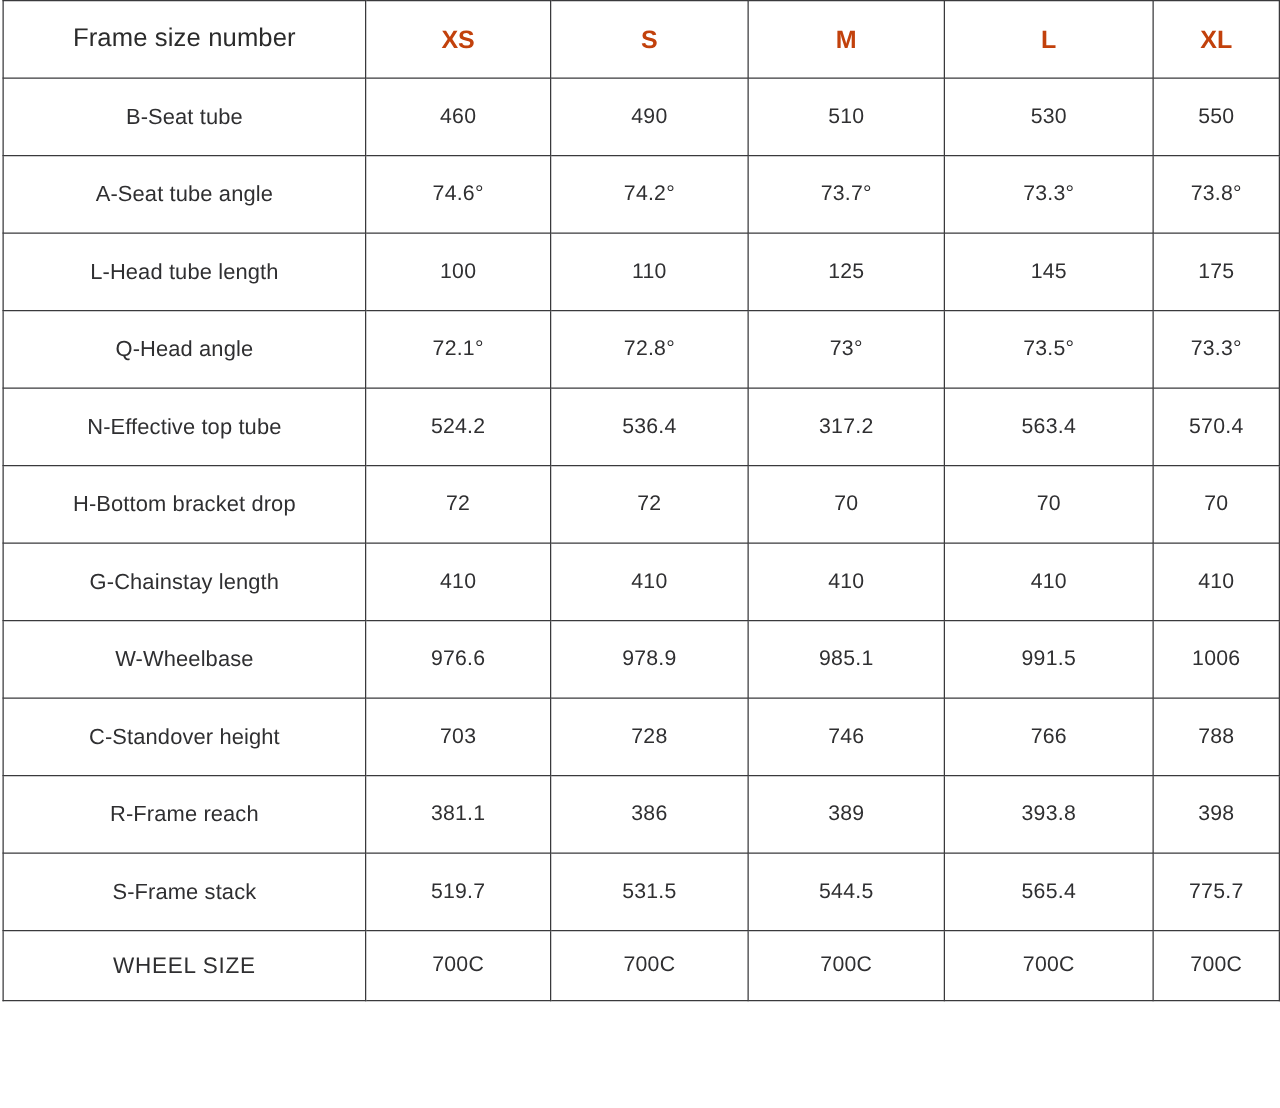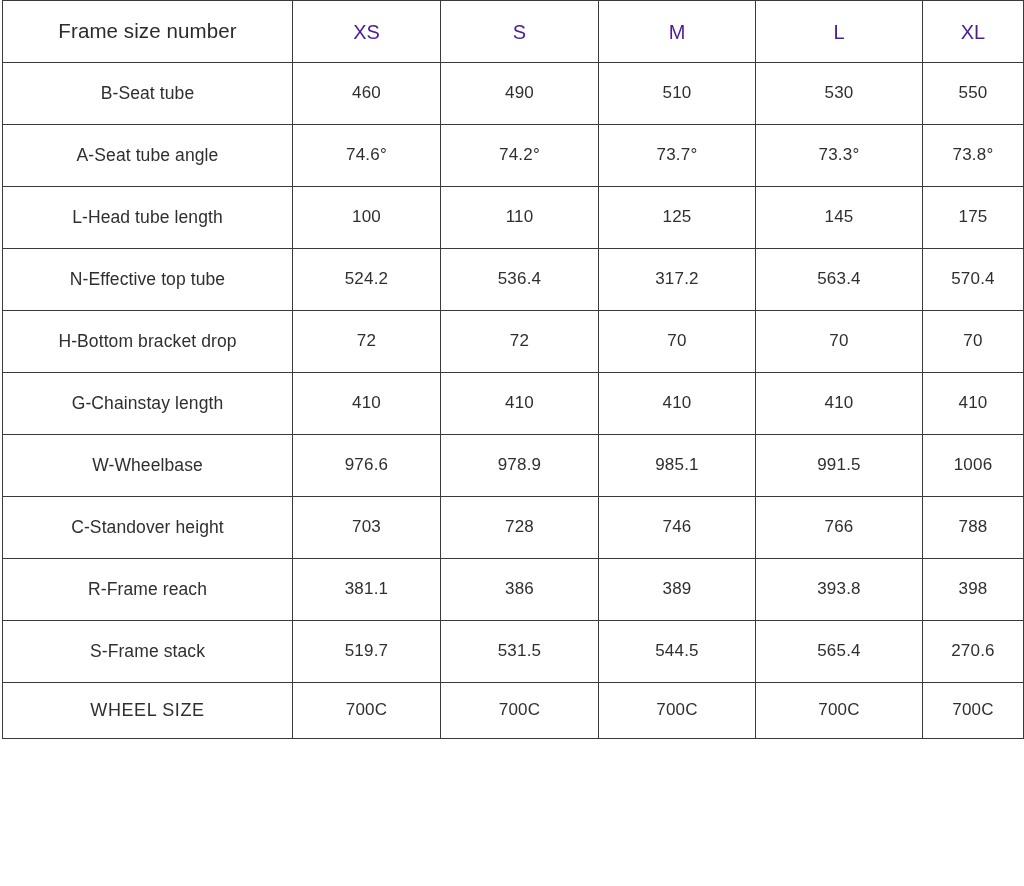--- a/index.html
+++ b/index.html
@@ -51,22 +51,22 @@
   }
 
   
   tr.header-row th.row-label-head {
     font-size: 20.5px;
     color: #2b2b2b;
     letter-spacing: 0.1px;
   }
   tr.header-row th.size-head {
     font-size: 20px;
-    font-weight: normal;
-    color: #4c1d95;
+    font-weight: bold;
+    color: #c2410c;
   }
 
   
   td.row-label {
     font-size: 17.5px;
     color: #2f2f31;
     letter-spacing: 0.1px;
   }
 
   
@@ -122,20 +122,28 @@
         </tr>
         <tr>
           <td class="row-label">L-Head tube length</td>
           <td class="value-cell">100</td>
           <td class="value-cell">110</td>
           <td class="value-cell">125</td>
           <td class="value-cell">145</td>
           <td class="value-cell">175</td>
         </tr>
         <tr>
+          <td class="row-label">Q-Head angle</td>
+          <td class="value-cell">72.1°</td>
+          <td class="value-cell">72.8°</td>
+          <td class="value-cell">73°</td>
+          <td class="value-cell">73.5°</td>
+          <td class="value-cell">73.3°</td>
+        </tr>
+        <tr>
           <td class="row-label">N-Effective top tube</td>
           <td class="value-cell">524.2</td>
           <td class="value-cell">536.4</td>
           <td class="value-cell">317.2</td>
           <td class="value-cell">563.4</td>
           <td class="value-cell">570.4</td>
         </tr>
         <tr>
           <td class="row-label">H-Bottom bracket drop</td>
           <td class="value-cell">72</td>
@@ -175,21 +183,21 @@
           <td class="value-cell">389</td>
           <td class="value-cell">393.8</td>
           <td class="value-cell">398</td>
         </tr>
         <tr>
           <td class="row-label">S-Frame stack</td>
           <td class="value-cell">519.7</td>
           <td class="value-cell">531.5</td>
           <td class="value-cell">544.5</td>
           <td class="value-cell">565.4</td>
-          <td class="value-cell">270.6</td>
+          <td class="value-cell">775.7</td>
         </tr>
         <tr class="wheel-size-row">
           <td class="row-label">WHEEL SIZE</td>
           <td class="value-cell">700C</td>
           <td class="value-cell">700C</td>
           <td class="value-cell">700C</td>
           <td class="value-cell">700C</td>
           <td class="value-cell">700C</td>
         </tr>
       </tbody>

